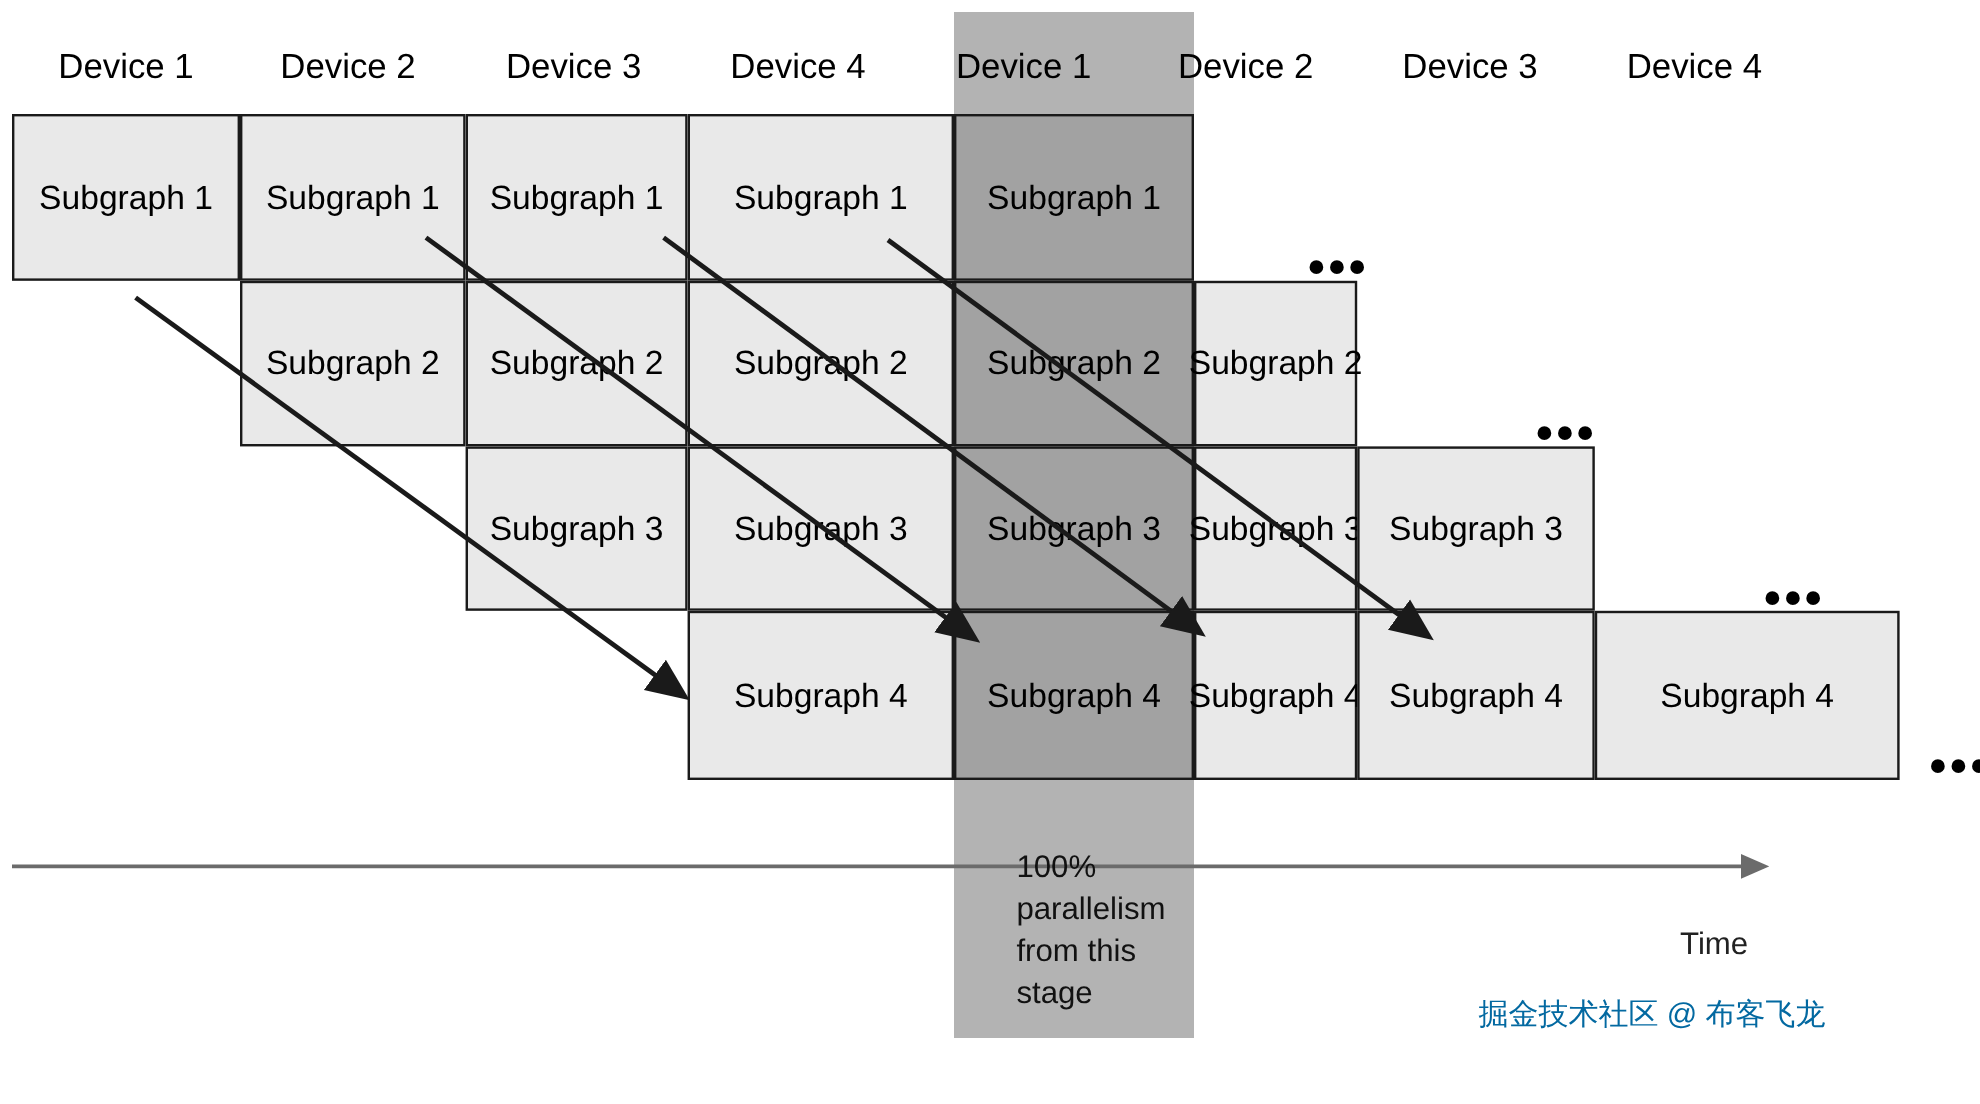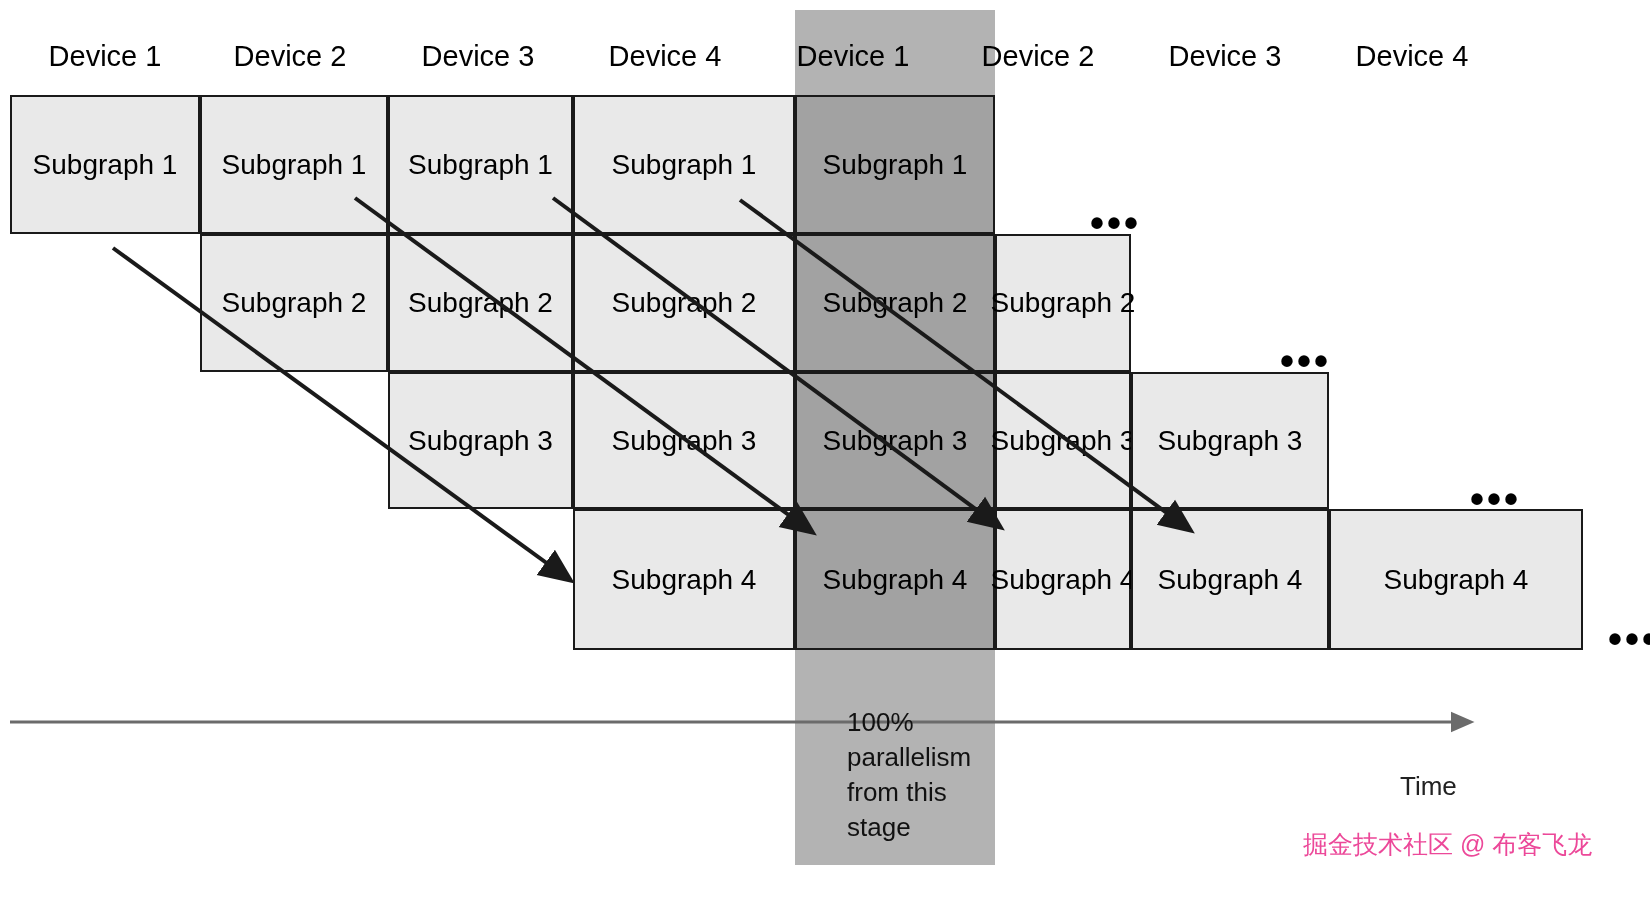--- a/index.html
+++ b/index.html
@@ -202,15 +202,15 @@
       </g>
   </svg>
 
   <div class="note" style="left: 847px; top: 705px; width: 175px;">100%
 parallelism
 from this
 stage</div>
 
   <div class="time-label" style="left: 1400px; top: 745px; margin-top: 26px;">Time</div>
 
-  <div class="watermark" style="left: 1303px; top: 828px; color: #ec4899;">掘金技术社区 @ 布客飞龙</div>
+  <div class="watermark" style="left: 1232px; top: 828px; color: #0369a1;">掘金技术社区 @ 布客飞龙</div>
 
 </div>
 
 </body></html>

